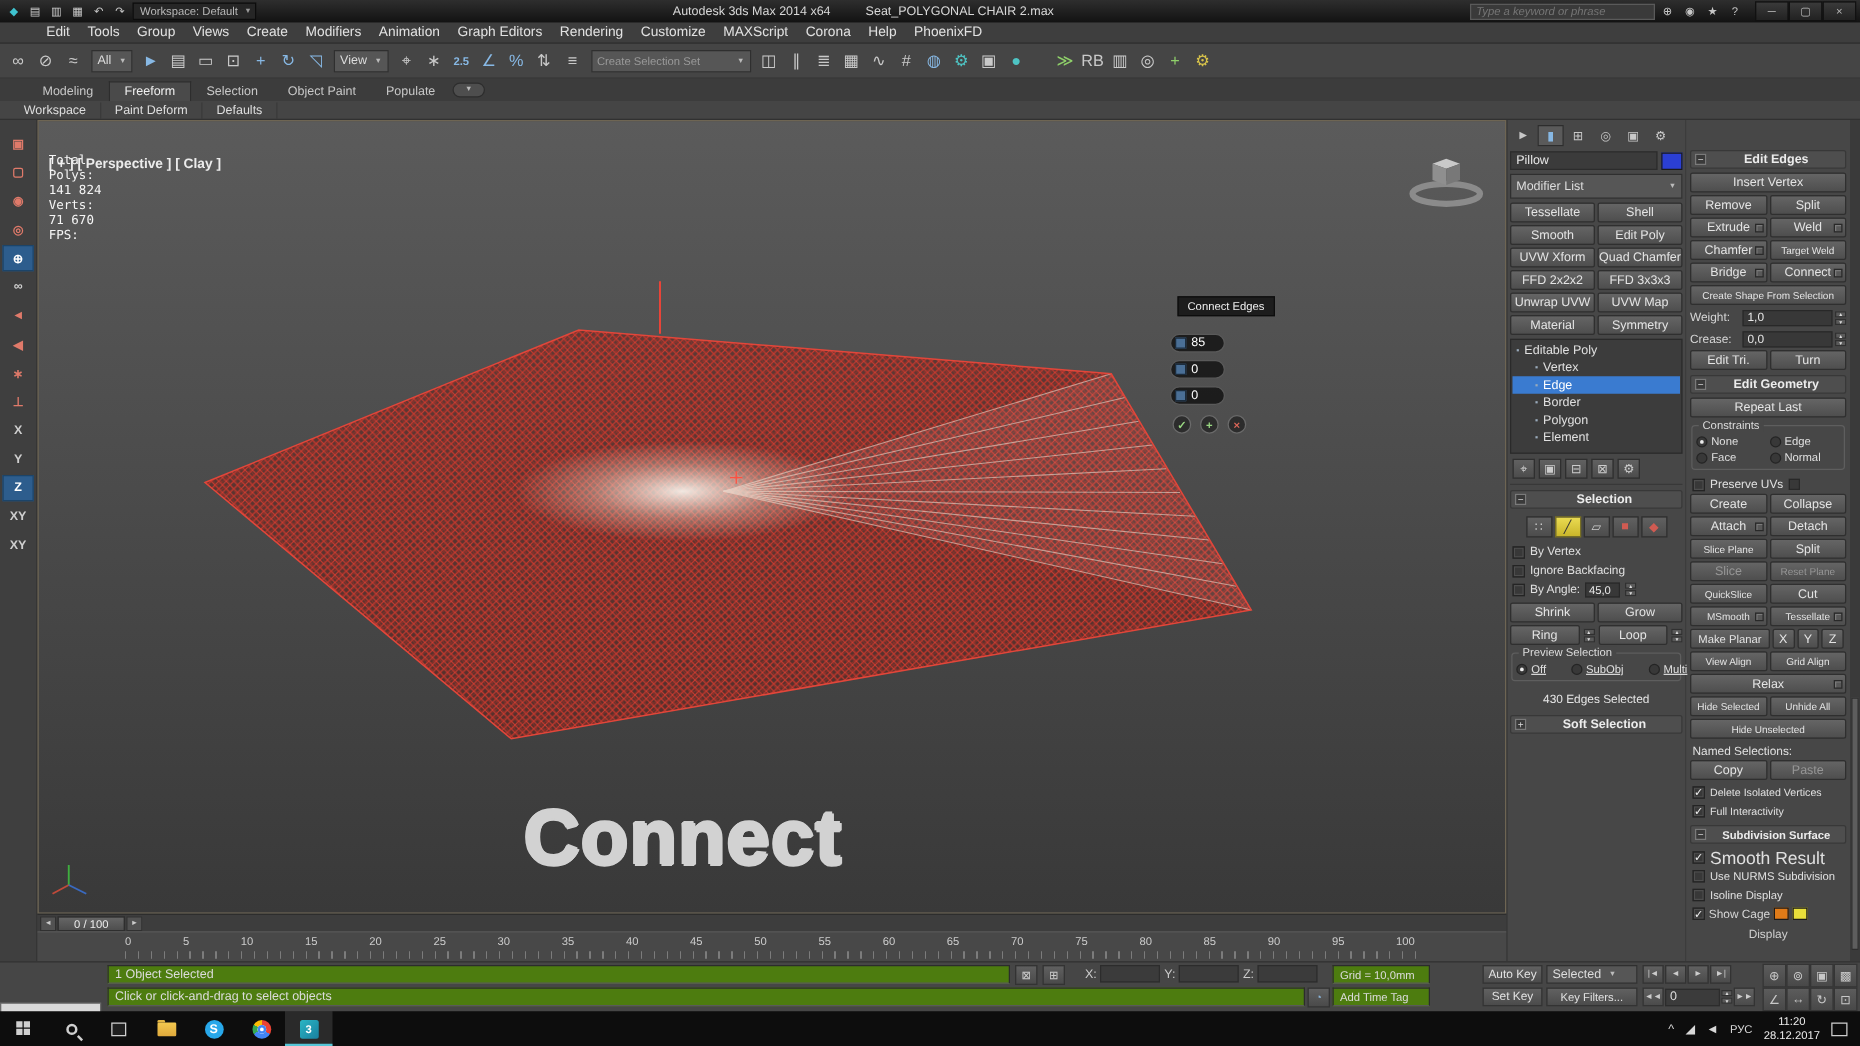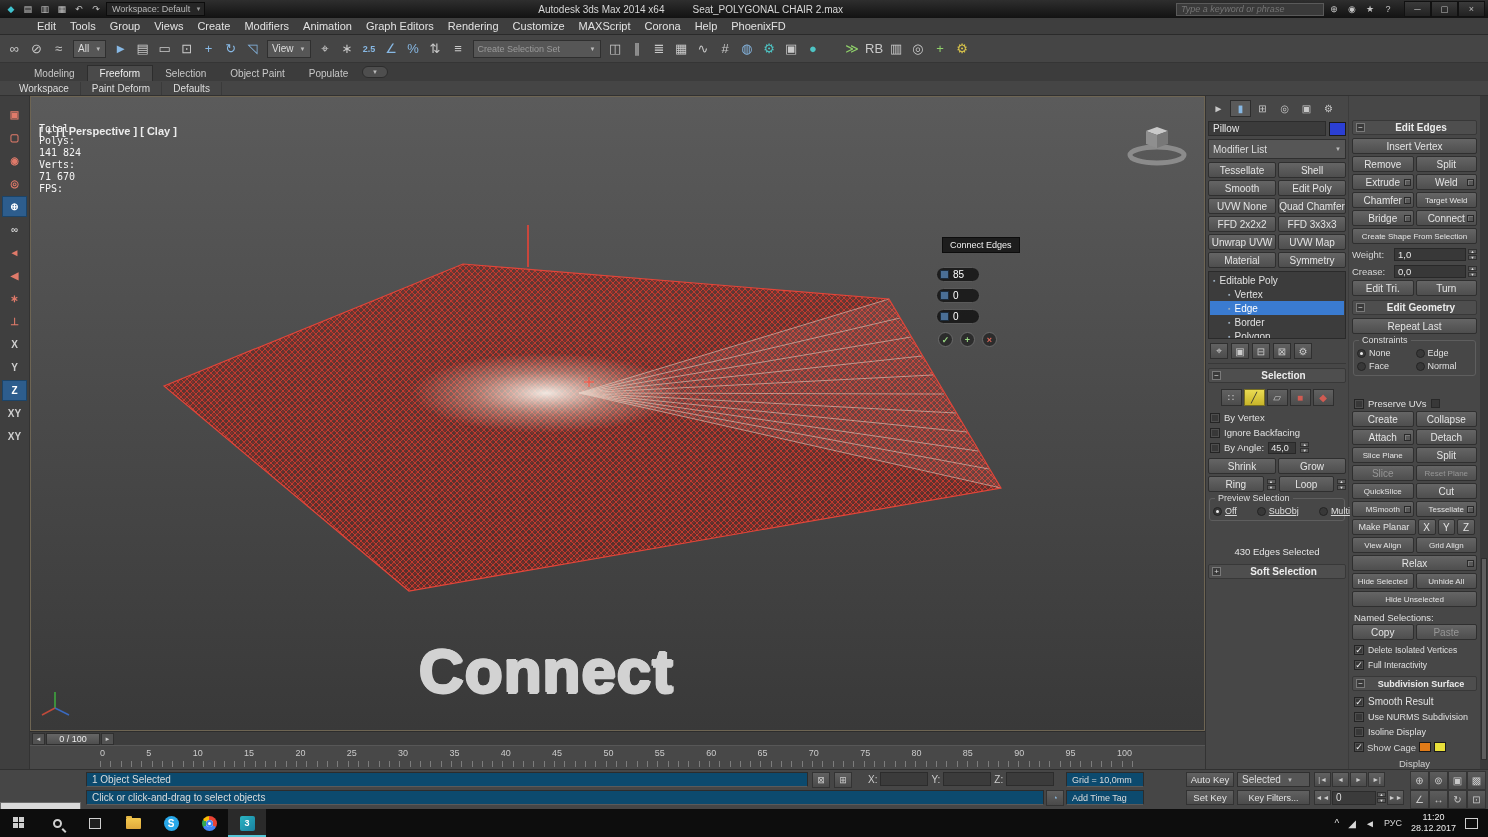--- a/index.html
+++ b/index.html
@@ -91,21 +91,21 @@
 .cmd-tabs{display:flex;gap:1px;padding:2px 0 3px;}
 .ctab{width:21px;height:17px;display:flex;align-items:center;justify-content:center;font-size:10px;color:#c8c8c8;border:1px solid transparent;}
 .ctab.active{background:#5a5a5a;border-color:#2d2d2d;}
 .ctab.c-blue{color:#87b8e4;}
 .objrow{display:flex;gap:3px;align-items:center;margin:1px 0 3px;}
 .objname{flex:1;background:#3b3b3b;border:1px solid #2c2c2c;height:15px;color:#e8e8e8;display:flex;align-items:center;padding:0 4px;}
 .swatch{width:17px;height:14px;border:1px solid #1a1a1a;}
 .modlist{width:100%;justify-content:space-between;margin:0 0 3px;height:20px;}
 .modgrid{display:grid;grid-template-columns:1fr 1fr;gap:2px;}
 .modbtn{height:15px;font-size:9px;}
-.stack{background:#3c3c3c;border:1px solid #2a2a2a;height:68px;margin:3px 0 2px;padding:1px;overflow:hidden;}
+.stack{background:#3c3c3c;border:1px solid #2a2a2a;height:92px;margin:3px 0 2px;padding:1px;overflow:hidden;}
 .stack-row{height:14px;display:flex;align-items:center;gap:4px;padding:0 3px;color:#e0e0e0;font-size:10px;}
 .stack-row .sicon2{color:#9ab;font-size:7px;}
 .stack-row.child{padding-left:18px;}
 .stack-row.selected{background:#3a7bd0;color:#fff;}
 .stack-tools{display:flex;gap:3px;padding:2px 2px 4px;border-bottom:1px solid #383838;}
 .sq-btn{width:18px;height:16px;background:linear-gradient(#616161,#4c4c4c);border:1px solid #2f2f2f;color:#ccc;font-size:10px;display:flex;align-items:center;justify-content:center;}
 
 .rollout{background:#4e4e4e;border:1px solid #383838;border-radius:2px;color:#ececec;font-weight:bold;height:15px;display:flex;align-items:center;padding:0 3px;gap:4px;margin:4px 0 3px;}
 .rollout .pm{width:9px;height:9px;background:#3a3a3a;border:1px solid #7a7a7a;font-size:8px;line-height:7px;text-align:center;color:#ddd;font-weight:normal;flex-shrink:0;}
 .rollout .rtitle{flex:1;text-align:center;font-size:10px;}
@@ -123,21 +123,21 @@
 
 .checkrow{display:flex;align-items:center;gap:4px;height:15px;padding-left:2px;font-size:9.5px;color:#e0e0e0;}
 .cbox{width:10px;height:10px;background:#383838;border:1px solid #242424;box-shadow:inset 0 0 0 1px #4e4e4e;color:#f0f0f0;font-size:9px;line-height:9px;text-align:center;flex-shrink:0;}
 .checked .cbox::before{content:"✓";}
 .mini-field{background:#383838;border:1px solid #282828;height:12px;min-width:28px;color:#e8e8e8;font-size:9px;display:flex;align-items:center;padding:0 2px;}
 .spinner{display:flex;flex-direction:column;gap:1px;}
 .spinner i{width:9px;height:5px;background:#5a5a5a;border:1px solid #303030;font-style:normal;font-size:4px;line-height:3px;text-align:center;color:#ddd;}
 .spinrow{display:flex;align-items:center;gap:2px;height:16px;margin-bottom:1px;}
 .splabel{width:40px;font-size:9.5px;}
 .spin-field{flex:1;background:#383838;border:1px solid #282828;height:13px;color:#e8e8e8;padding:0 3px;display:flex;align-items:center;font-size:9.5px;}
-.groupbox{border:1px solid #5e5e5e;border-radius:3px;margin:6px 1px 20px;padding:7px 3px 4px;position:relative;}
+.groupbox{border:1px solid #5e5e5e;border-radius:3px;margin:6px 1px 4px;padding:7px 3px 4px;position:relative;}
 .groupbox .gtitle{position:absolute;top:-6px;left:5px;background:#474747;padding:0 3px;font-size:9px;color:#ddd;}
 .radiorow{display:flex;gap:20px;align-items:flex-end;text-decoration:underline;}
 .radiogrid{display:grid;grid-template-columns:1fr 1fr;gap:3px 2px;}
 .ropt{display:flex;align-items:center;gap:3px;font-size:9px;color:#e0e0e0;}
 .radio{width:9px;height:9px;border-radius:50%;background:#383838;border:1px solid #242424;position:relative;flex-shrink:0;}
 .on .radio::after{content:"";position:absolute;left:2px;top:2px;width:3px;height:3px;border-radius:50%;background:#ececec;}
 
 .sub-icons{display:flex;gap:2px;justify-content:center;padding:3px 0 4px;}
 .sicon{width:21px;height:17px;background:linear-gradient(#616161,#4c4c4c);border:1px solid #2f2f2f;color:#ccc;font-size:10px;display:flex;align-items:center;justify-content:center;}
 .sicon.active{background:linear-gradient(#eadb52,#c9b52a);color:#333;border-color:#786f22;}
@@ -145,21 +145,21 @@
 .ringloop{display:flex;gap:3px;align-items:center;margin:2px 0;}
 .ringloop .btn{flex:1;}
 .selstatus{text-align:center;font-size:9.5px;color:#e6e6e6;padding:5px 0 3px;}
 .namedlabel{font-size:9.5px;color:#e0e0e0;padding:3px 0 1px 2px;}
 .cagerow{display:flex;align-items:center;gap:3px;height:16px;padding-left:2px;font-size:9.5px;}
 .cswatch{width:12px;height:10px;border:1px solid #1a1a1a;}
 .partial{font-size:9.5px;color:#d0d0d0;text-align:center;padding-top:3px;}
 
 
 .statusbar{position:absolute;top:769px;left:0;right:0;height:40px;background:#464646;border-top:1px solid #303030;z-index:4;}
-.sb-field{position:absolute;background:#0c4a6e;border:1px solid #2c2c2c;border-bottom-color:#5a5a5a;color:#dcdcdc;font-size:10px;display:flex;align-items:center;padding:0 5px;height:15px;white-space:nowrap;overflow:hidden;}
+.sb-field{position:absolute;background:#4d7c0f;border:1px solid #2c2c2c;border-bottom-color:#5a5a5a;color:#dcdcdc;font-size:10px;display:flex;align-items:center;padding:0 5px;height:15px;white-space:nowrap;overflow:hidden;}
 .selinfo{left:86px;top:2px;width:722px;}
 .prompt{left:86px;top:20px;width:958px;}
 .gridfield{left:1066px;top:2px;width:78px;font-size:9px;}
 .tagfield{left:1066px;top:20px;width:78px;font-size:9px;}
 .sbbtn{position:absolute;width:18px;height:16px;background:linear-gradient(#606060,#4a4a4a);border:1px solid #333;color:#ccc;font-size:9px;display:flex;align-items:center;justify-content:center;}
 .lockbtn{left:812px;top:2px;}
 .ttbtn{left:834px;top:2px;}
 .tagicon{left:1046px;top:20px;color:#8ab4d8;}
 .coords{position:absolute;left:868px;top:2px;display:flex;align-items:center;gap:3px;font-size:10px;color:#ccc;}
 .cfield{background:#3b3b3b;border:1px solid #2c2c2c;width:48px;height:14px;}
@@ -672,21 +672,21 @@
         <span>Modifier List</span>
           <span class="arr">▼</span>
       </div>
 
       <div class="modgrid">
 
       <div class="btn modbtn">Tessellate</div>
           <div class="btn modbtn">Shell</div>
           <div class="btn modbtn">Smooth</div>
           <div class="btn modbtn">Edit Poly</div>
-          <div class="btn modbtn">UVW None</div>
+          <div class="btn modbtn">UVW Xform</div>
           <div class="btn modbtn">Quad Chamfer</div>
           <div class="btn modbtn">FFD 2x2x2</div>
           <div class="btn modbtn">FFD 3x3x3</div>
           <div class="btn modbtn">Unwrap UVW</div>
           <div class="btn modbtn">UVW Map</div>
           <div class="btn modbtn">Material</div>
           <div class="btn modbtn">Symmetry</div>
         </div>
 
       <div class="stack">
@@ -1031,21 +1031,21 @@
         </div>
 
       <div class="rollout">
         <span class="pm">−</span>
         <span class="rtitle" style="font-size:9px;">Subdivision Surface</span>
       </div>
       <div>
 
           <div class="checkrow checked">
             <span class="cbox"></span>
-            <span style="font-size:10px;">Smooth Result</span>
+            <span style="font-size:14px;">Smooth Result</span>
           </div>
 
           <div class="checkrow">
             <span class="cbox"></span>
             <span style="font-size:9px;">Use NURMS Subdivision</span>
           </div>
 
           <div class="checkrow">
             <span class="cbox"></span>
             <span style="font-size:9px;">Isoline Display</span>

